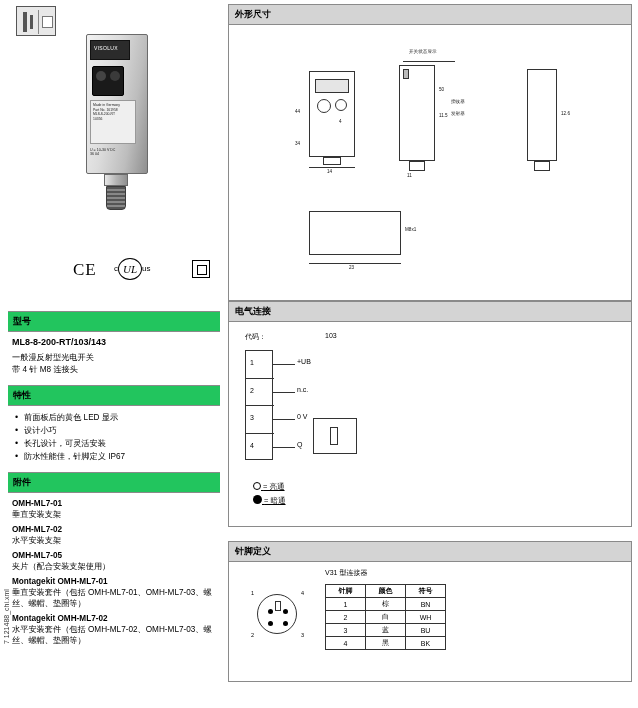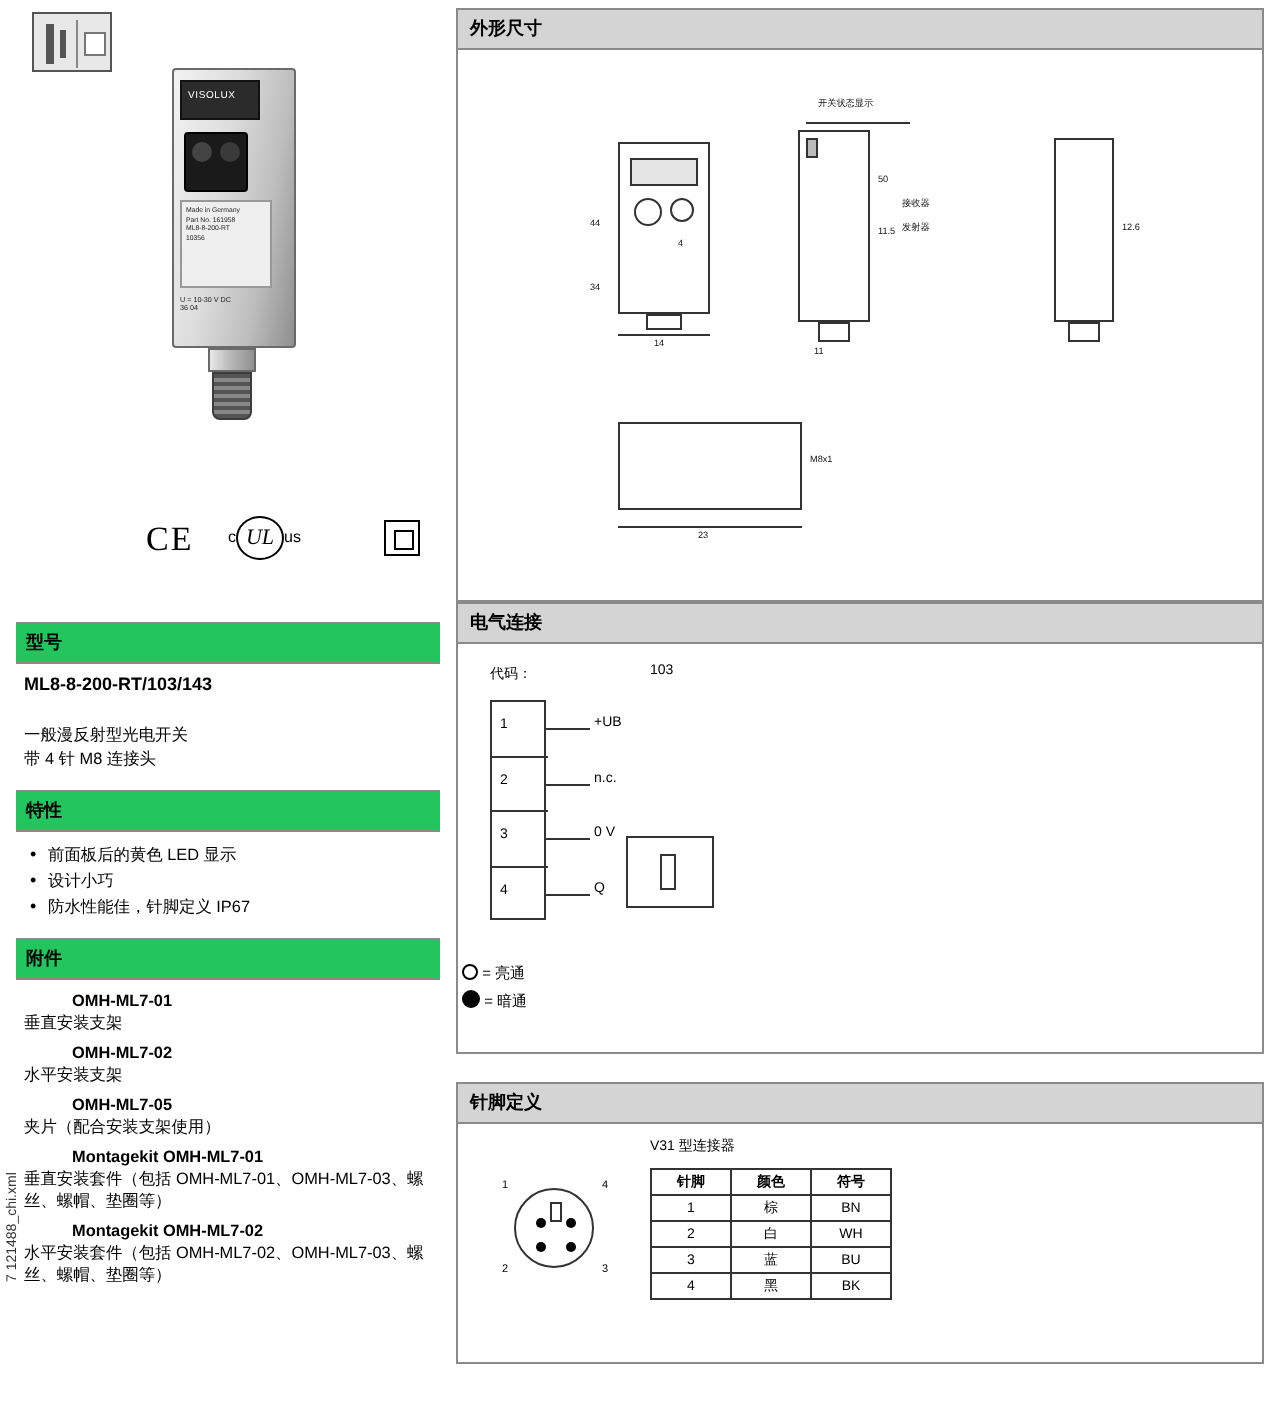--- a/index.html
+++ b/index.html
@@ -97,31 +97,31 @@
   .sec-head {
     background:#22c55e;
     border-top:1px solid #8a8a8a;
     border-bottom:1px solid #8a8a8a;
     font-weight:bold;
     font-size:9px;
     padding:3px 5px;
     margin-top:7px;
   }
   .sec-body { padding:5px 4px 2px 4px; }
-  .model-name { font-weight:bold; font-size:9px; margin-bottom:15px; }
+  .model-name { font-weight:bold; font-size:9px; margin-bottom:5px; }
   .model-desc { font-size:8.2px; line-height:12px; }
 
   ul.feat { margin:0; padding:0 0 0 12px; list-style:none; }
   ul.feat li { position:relative; font-size:8.2px; line-height:13px; }
   ul.feat li:before {
     content:"•"; position:absolute; left:-9px; top:0; font-size:9px;
   }
 
   .acc-item { margin-bottom:4px; }
-  .acc-name { font-weight:bold; font-size:8.2px; line-height:11px;margin-left:24px; }
+  .acc-name { font-weight:bold; font-size:8.2px; line-height:11px; }
   .acc-desc { font-size:8.2px; line-height:11px; }
 
   .side-code {
     position:absolute; left:2px; bottom:8px;
     transform:rotate(-90deg); transform-origin:left bottom;
     font-size:7px; color:#333; white-space:nowrap;
   }
 
   
   .right-col { position:absolute; left:228px; top:4px; width:404px; }
@@ -154,21 +154,21 @@
   }
   .term .row { position:absolute; left:0; width:28px; height:27.5px; border-bottom:1px solid #333; }
   .term .row:last-child { border-bottom:none; }
   .term .num { position:absolute; left:4px; top:8px; font-size:7px; }
   .lead { position:absolute; height:1px; background:#333; left:44px; width:22px; }
   .lead-lbl { position:absolute; left:68px; font-size:7px; }
   .code-lbl { position:absolute; left:16px; top:10px; font-size:7px; }
   .code-val { position:absolute; left:96px; top:10px; font-size:7px; }
   .out-box { position:absolute; left:84px; top:96px; width:44px; height:36px; border:1px solid #333; }
   .resistor { position:absolute; left:16px; top:8px; width:8px; height:18px; border:1px solid #333; }
-  .legend { position:absolute; left:2px; bottom:18px; font-size:7.5px; line-height:14px; }
+  .legend { position:absolute; left:24px; bottom:18px; font-size:7.5px; line-height:14px;text-decoration:underline; }
   .dot-o { display:inline-block; width:8px; height:8px; border:1.2px solid #000; border-radius:50%; vertical-align:-1px; }
   .dot-f { display:inline-block; width:9px; height:9px; background:#000; border-radius:50%; vertical-align:-1px; }
 
   
   .pin-area { position:relative; height:120px; }
   .conn-title { position:absolute; left:96px; top:6px; font-size:7px; }
   .conn-face {
     position:absolute; left:28px; top:32px; width:40px; height:40px;
     border:1px solid #333; border-radius:50%;
   }
@@ -236,20 +236,21 @@
       <div class="model-name">ML8-8-200-RT/103/143</div>
       <div class="model-desc">一般漫反射型光电开关</div>
       <div class="model-desc">带 4 针 M8 连接头</div>
     </div>
 
     <div class="sec-head">特性</div>
     <div class="sec-body">
       <ul class="feat">
         <li>前面板后的黄色 LED 显示</li>
         <li>设计小巧</li>
+        <li>长孔设计，可灵活安装</li>
         <li>防水性能佳，针脚定义 IP67</li>
       </ul>
     </div>
 
     <div class="sec-head">附件</div>
     <div class="sec-body">
       <div class="acc-item">
         <div class="acc-name">OMH-ML7-01</div>
         <div class="acc-desc">垂直安装支架</div>
       </div>

